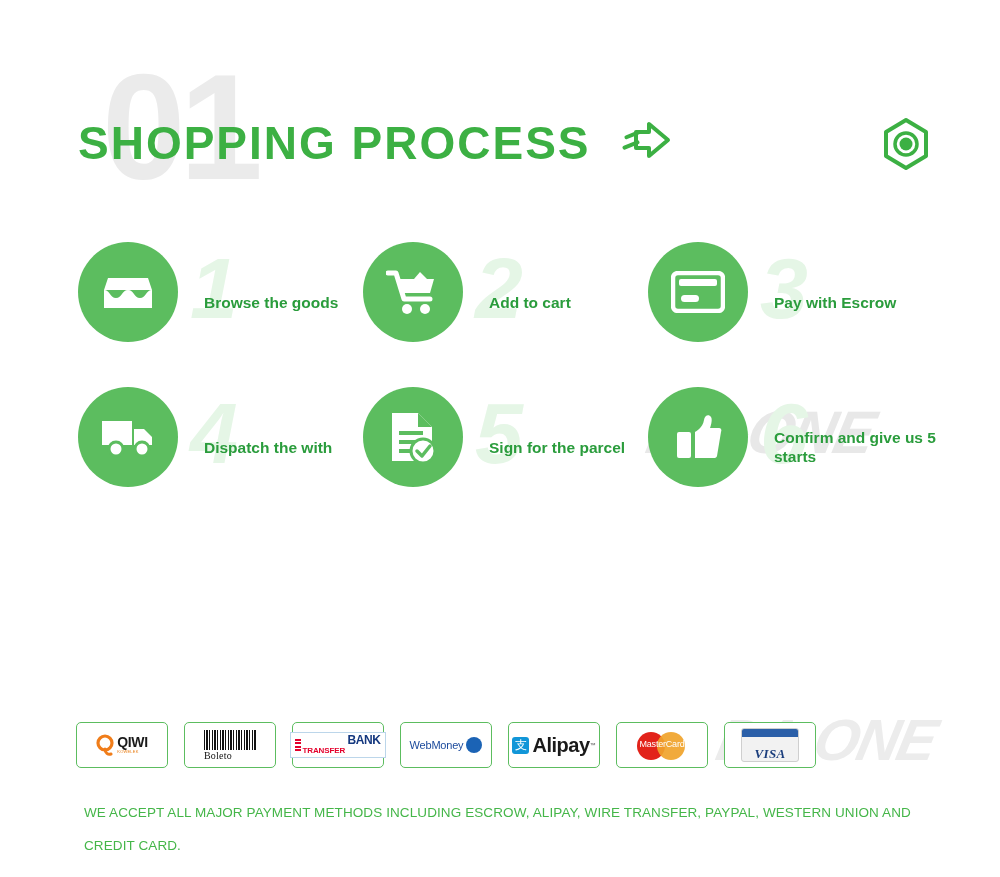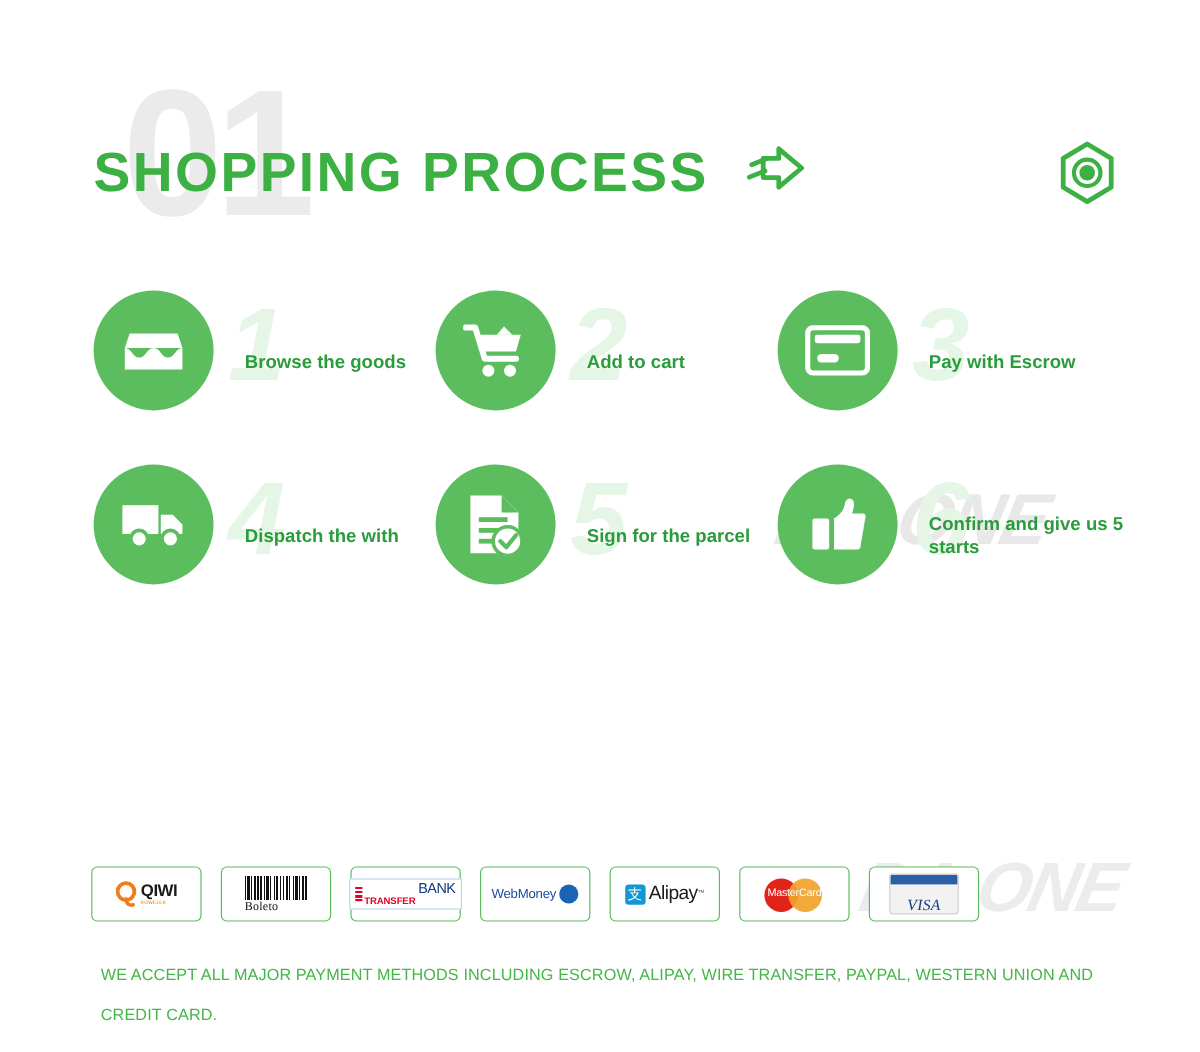--- a/index.html
+++ b/index.html
@@ -210,21 +210,21 @@
   }
   .bank-bars {
     width: 6px;
     height: 12px;
     margin-right: 1px;
     background: repeating-linear-gradient(
       to bottom, #e4002b 0px, #e4002b 2px, #fff 2px, #fff 3.5px);
   }
   .bank-line1 {
     font-family: "Liberation Sans", sans-serif;
-    font-weight: normal;
+    font-weight: bold;
     font-size: 12px;
     line-height: 11px;
     color: #14387f;
     letter-spacing: -0.4px;
     padding-left: 45px;
   }
   .bank-line2 {
     font-family: "Liberation Sans", sans-serif;
     font-weight: bold;
     font-size: 8px;
@@ -251,22 +251,22 @@
     border-radius: 3px;
     color: #fff;
     font-family: "DejaVu Sans", sans-serif;
     font-size: 12px;
     line-height: 17px;
     text-align: center;
     margin-right: 3px;
   }
   .alipay-text {
     font-family: "Liberation Sans", sans-serif;
-    font-weight: normal;
-    font-size: 16px;
+    font-weight: bold;
+    font-size: 20px;
     color: #1a1a1a;
     letter-spacing: -0.5px;
   }
   .alipay-tm { font-size: 6px; vertical-align: super; color:#555; }
 
   .mc-wrap { position: relative; width: 62px; height: 30px; }
   .mc-c { position:absolute; top:2px; width:28px; height:28px; border-radius:50%; }
   .mc-red { left:6px; background:#e2231a; }
   .mc-yel { left:26px; background:#f0a32a; opacity:.92; }
   .mc-label {
@@ -276,21 +276,21 @@
   }
 
   .visa-card {
     width: 56px; height: 32px; border-radius: 3px;
     background: #f2f2f2; border:1px solid #cfcfcf;
     overflow: hidden; position: relative;
   }
   .visa-top { height:8px; background:#2b5fa8; }
   .visa-mid {
     height:33px; display:flex; align-items:center; justify-content:center;
-    font-family:"Liberation Serif", serif; font-weight:normal; font-style:italic;
+    font-family:"Liberation Serif", serif; font-weight:bold; font-style:italic;
     font-size:13px; color:#1a3d7c; letter-spacing:0.3px;
   }
   .visa-bot { height:7px; background:#f3a41a; }
 
   .wu-wrap {
     background:#111; padding:3px 4px; display:flex; align-items:center;
   }
   .wu-text {
     font-family:"Liberation Sans", sans-serif; font-weight:bold;
     font-size:10px; line-height:10px; color:#ffd400; letter-spacing:0.2px;

